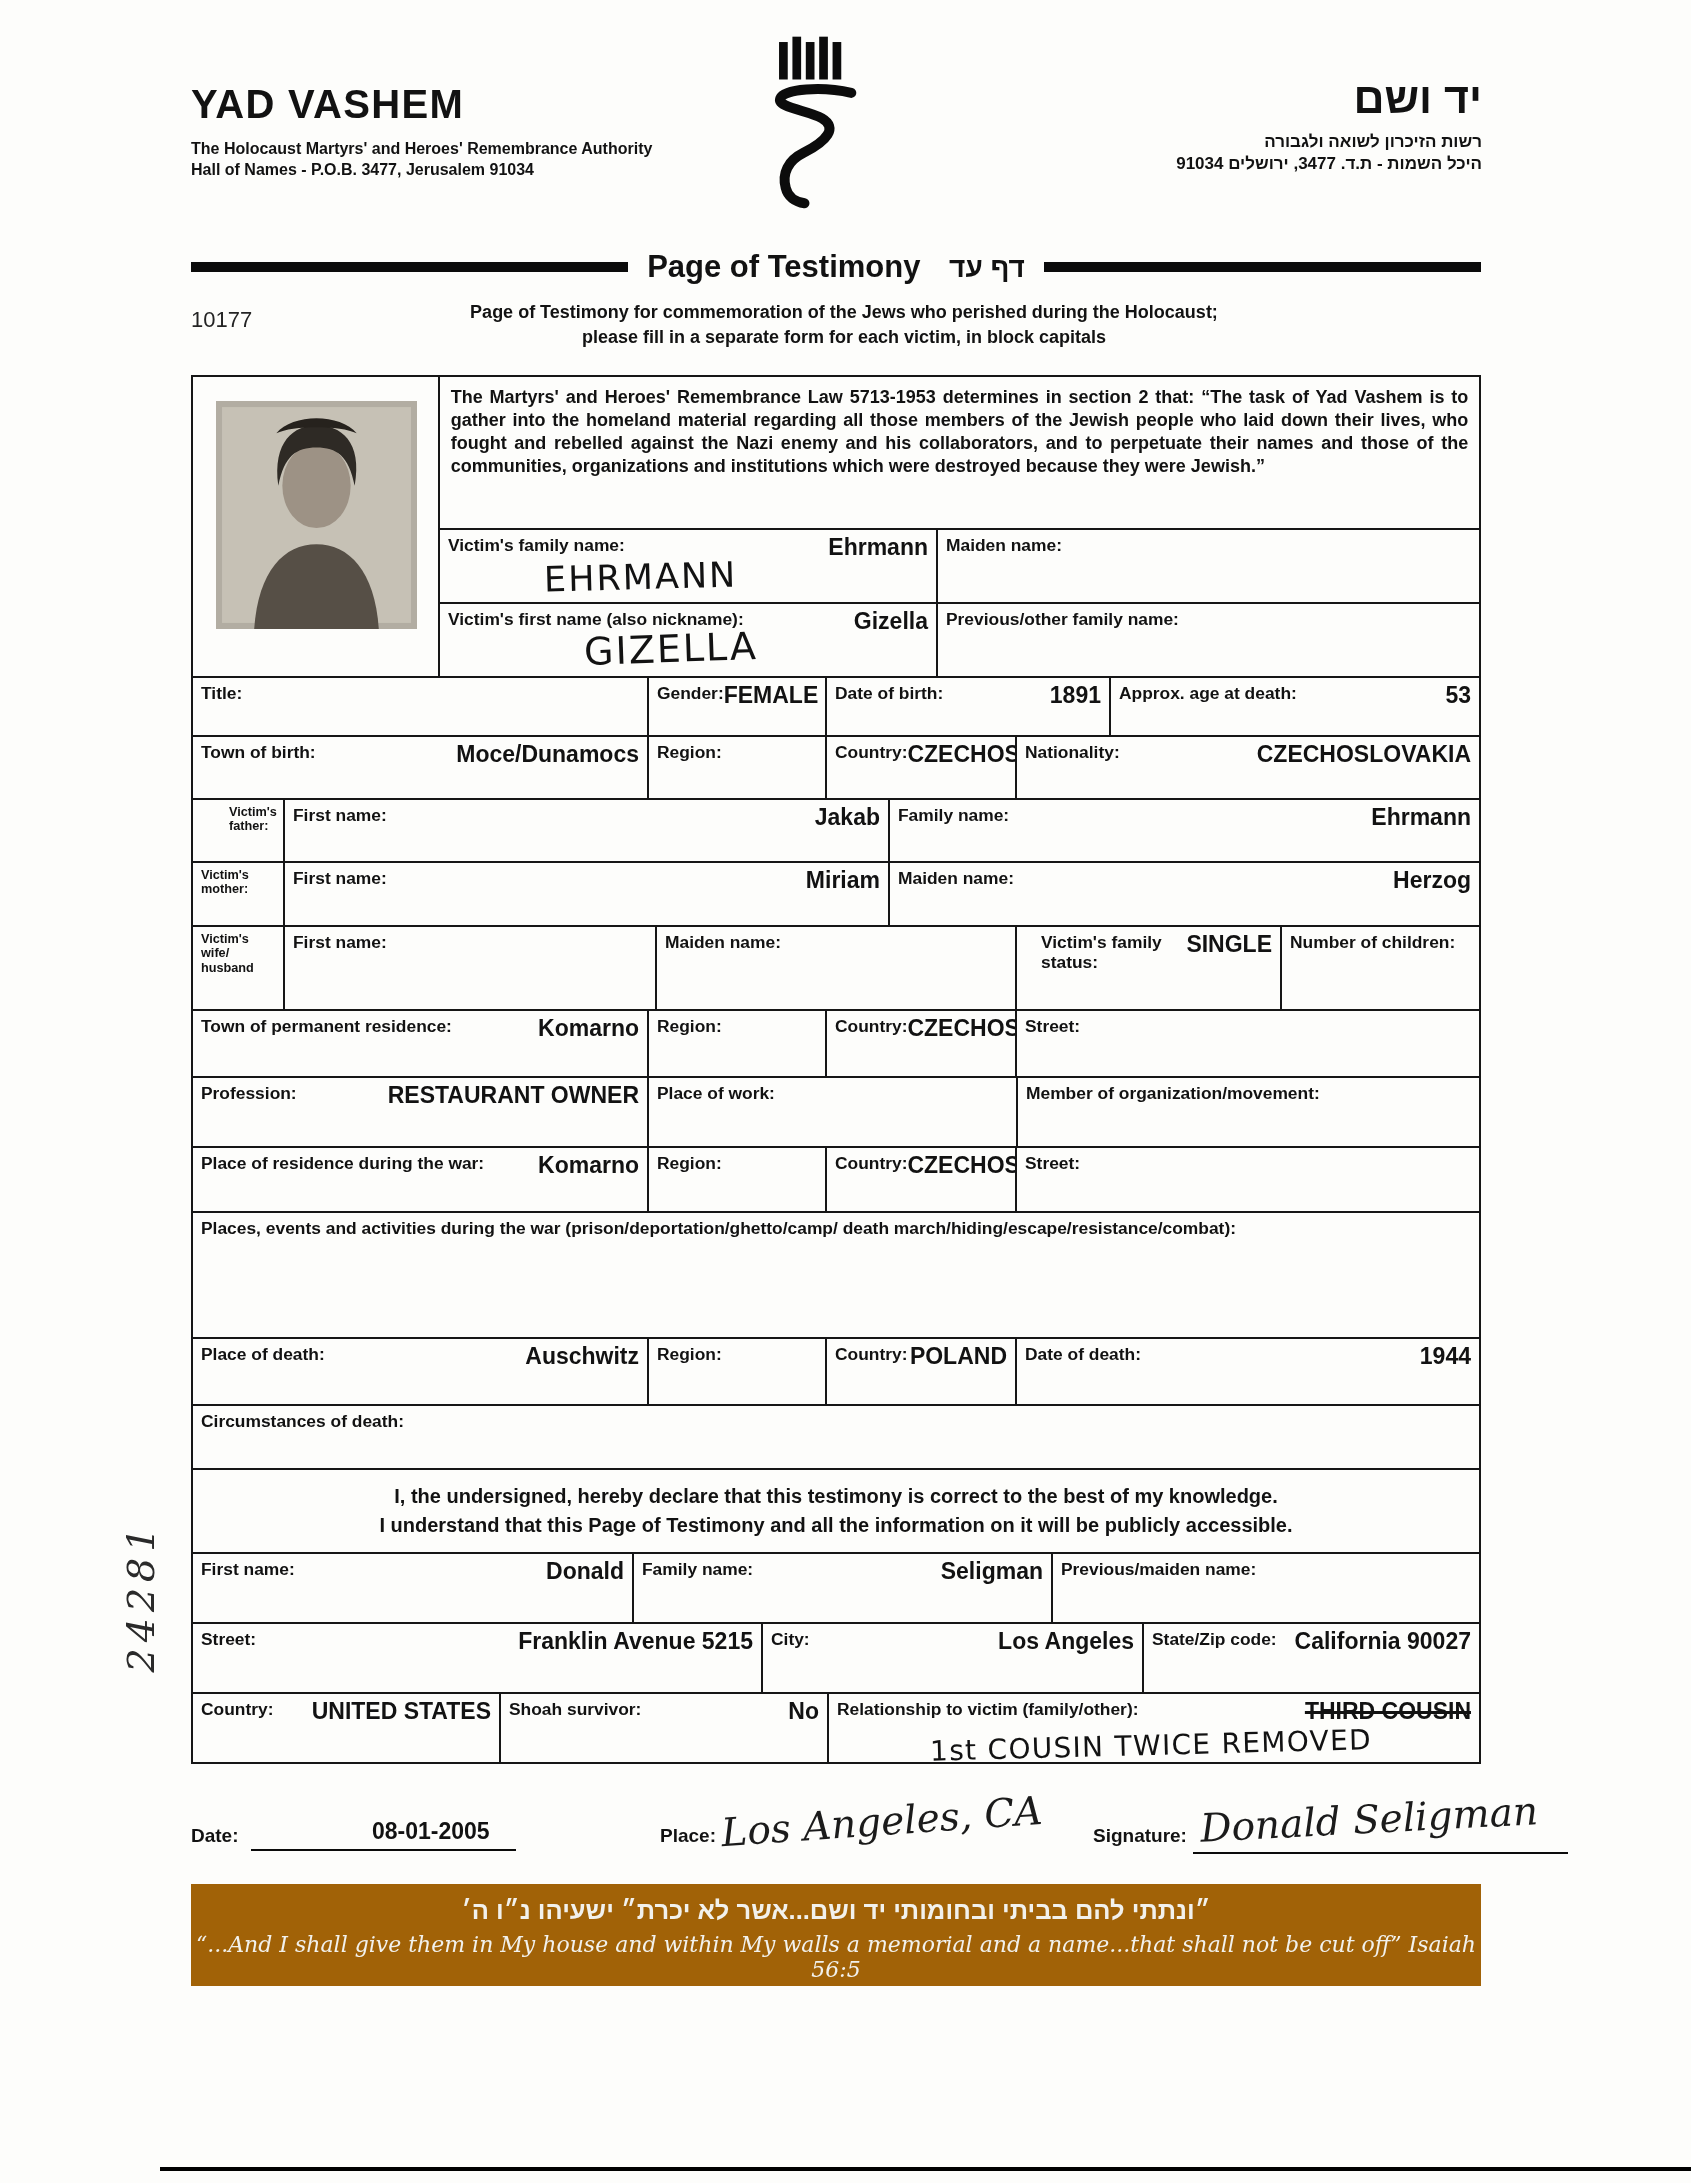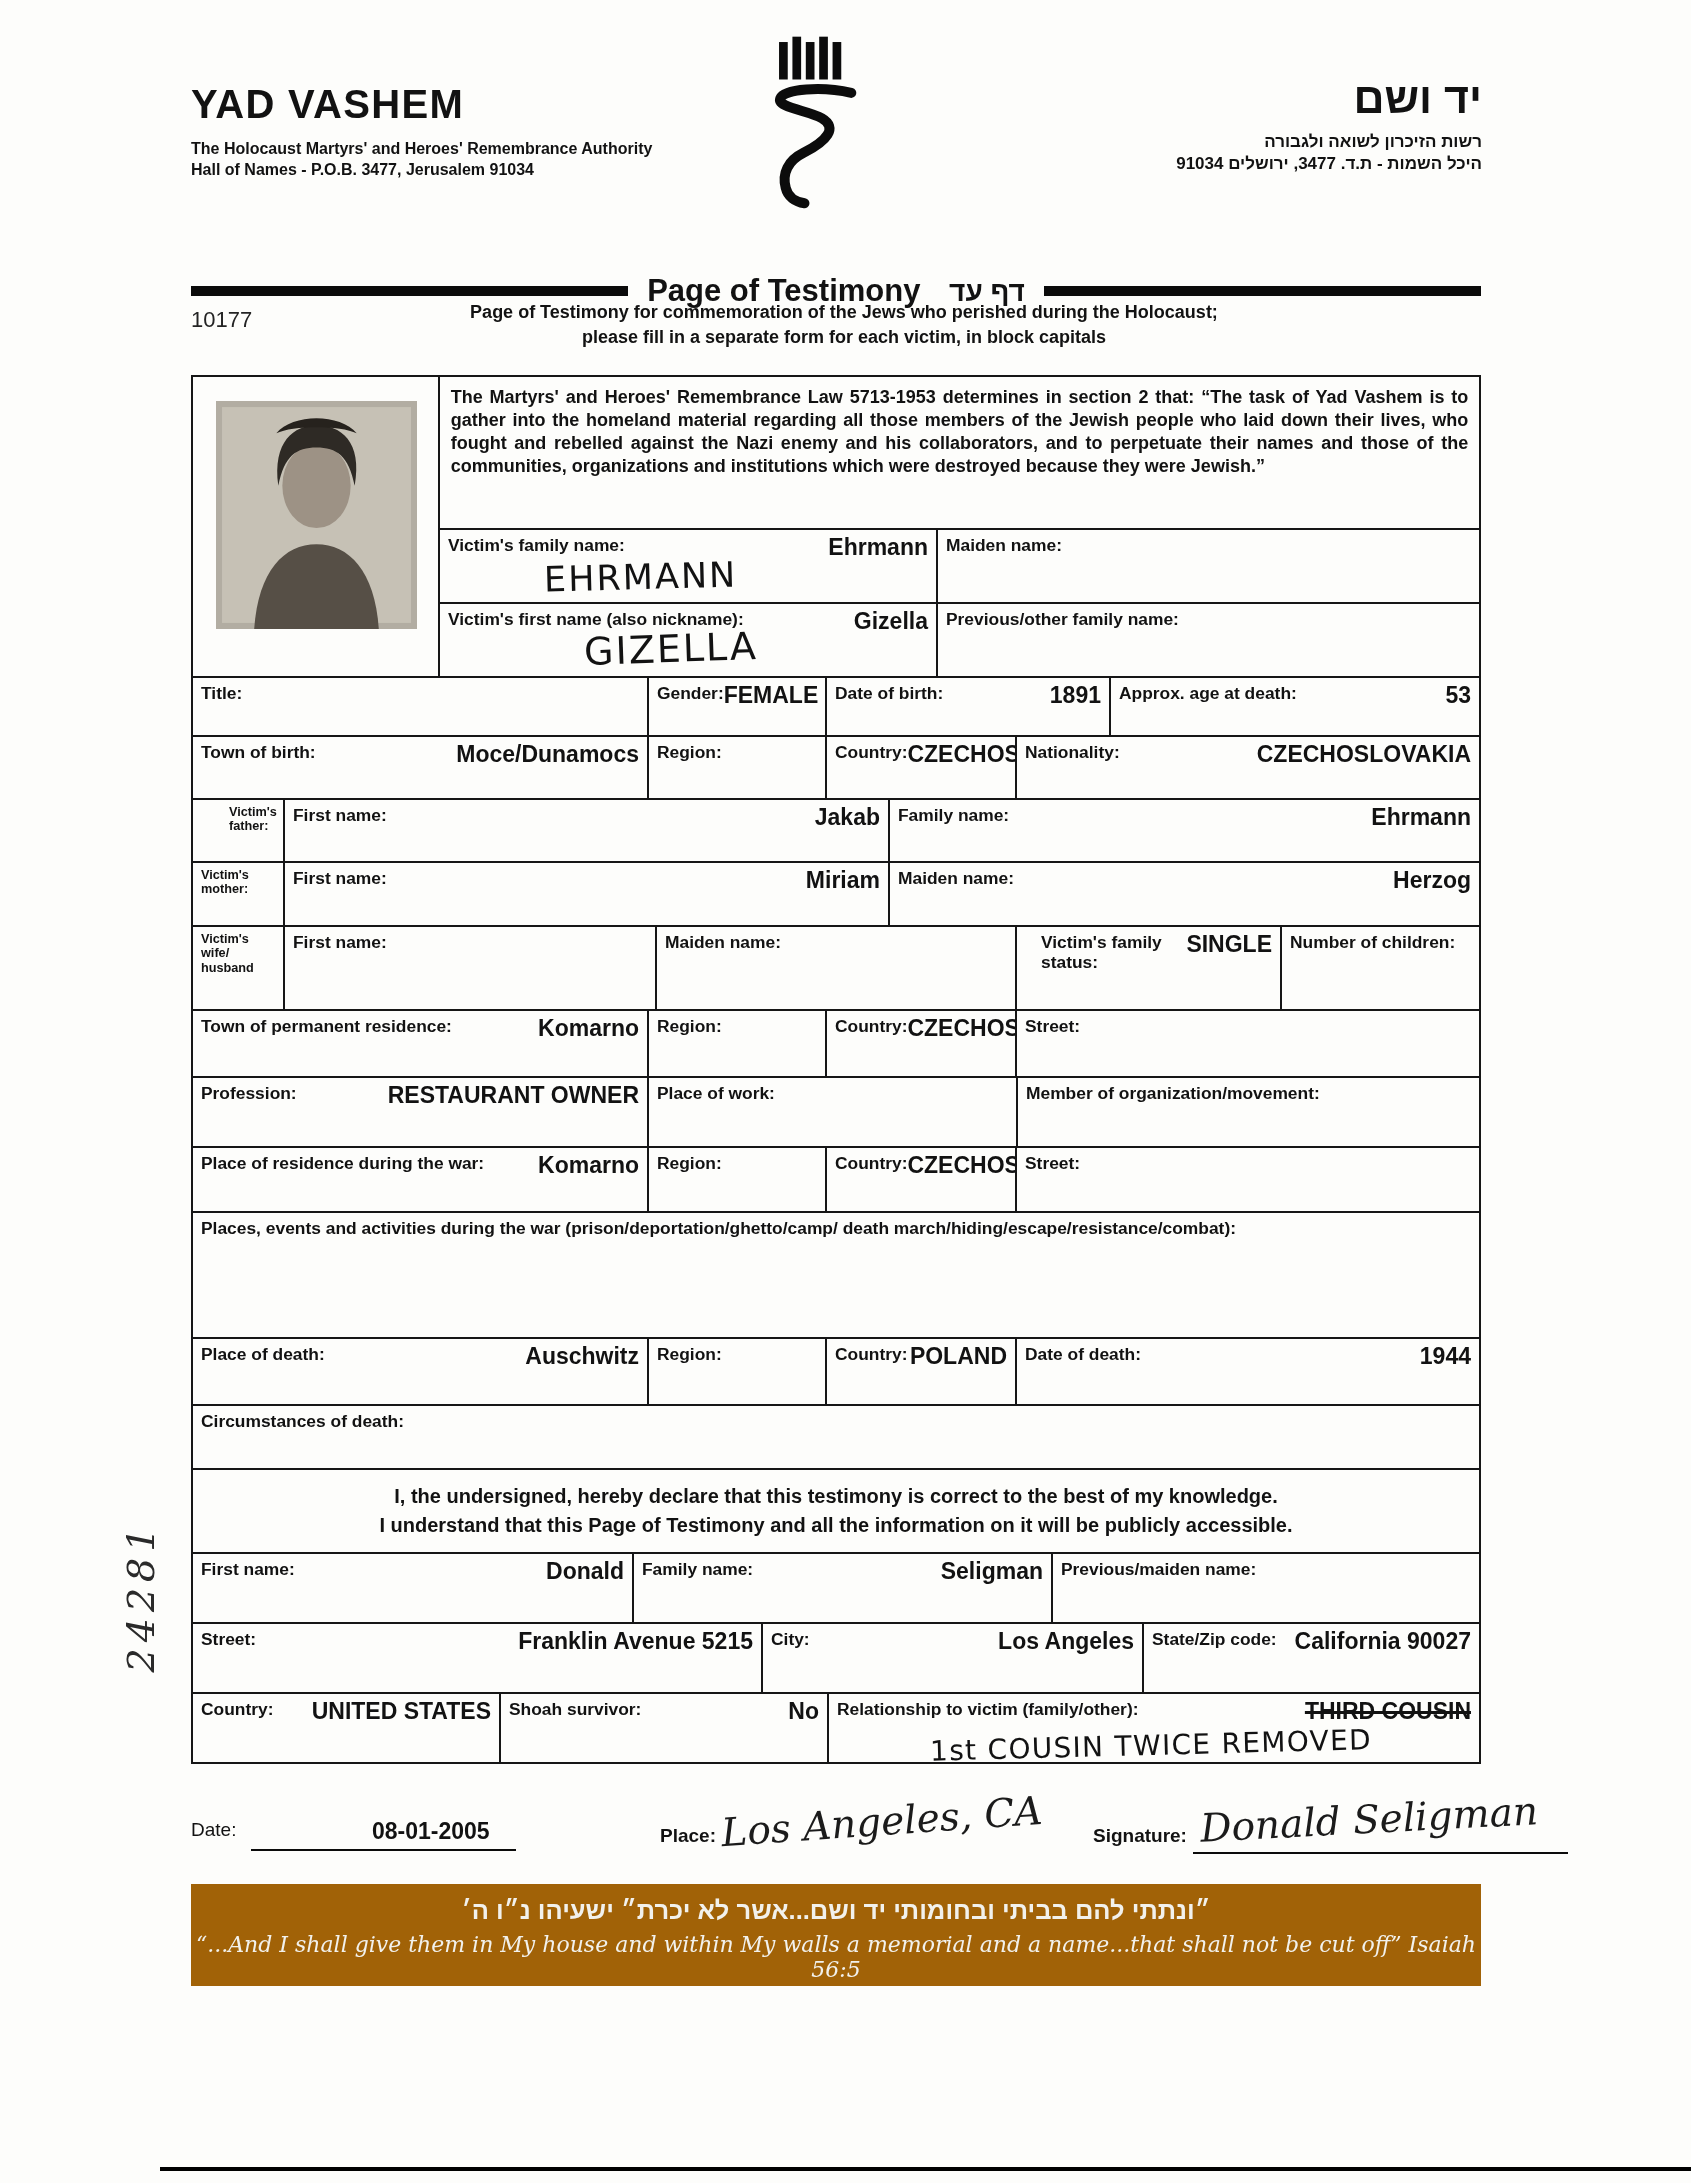--- a/index.html
+++ b/index.html
@@ -46,21 +46,21 @@
       <path d="M130,88 C86,78 30,82 24,96 C18,110 66,114 86,126 C110,140 94,160 58,178 C36,189 26,208 32,230 C35,243 46,251 60,253" fill="none" stroke="#0c0c0c" stroke-width="15" stroke-linecap="round"></path>
     </svg>
   </div>
 
   <div class="abs" style="right:210px;top:74px;text-align:right;">
     <div style="font-size:43px;font-weight:bold;">יד ושם</div>
     <div style="font-size:17px;font-weight:bold;margin-top:8px;line-height:22px;">רשות הזיכרון לשואה ולגבורה</div>
     <div style="font-size:17px;font-weight:bold;line-height:22px;">היכל השמות - ת.ד. 3477, ירושלים 91034</div>
   </div>
 
-  <div class="abs" style="left:191px;top:249px;width:1290px;display:flex;align-items:center;margin-top:24px;">
+  <div class="abs" style="left:191px;top:249px;width:1290px;display:flex;align-items:center;">
     <div class="rule" style="flex:1;height:10.7px;"></div>
     <div style="padding:0 19px;font-size:31px;font-weight:bold;white-space:nowrap;">
       <span>Page of Testimony</span>
       <span style="margin-left:20px;font-size:28px;">דף עד</span>
     </div>
     <div class="rule" style="flex:1;height:10.7px;"></div>
   </div>
 
   <div class="abs" style="left:191px;top:307px;font-size:22px;color:#242424;">10177</div>
 
@@ -323,21 +323,21 @@
       </div>
       <div class="fcell" style="flex:1;overflow:visible;">
         <span class="lbl">Relationship to victim (family/other):</span>
         <span class="val" style="text-decoration:line-through;text-decoration-thickness:2.7px;">THIRD COUSIN</span>
         <span class="hand abs" style="left:101px;bottom:0;font-size:28px;letter-spacing:1.3px;transform:rotate(-1.5deg);z-index:5;">1st COUSIN TWICE REMOVED</span>
       </div>
     </div>
   </div>
 
   <div class="abs" style="left:191px;top:1810px;width:1448px;height:67px;">
-    <span class="abs" style="left:0;top:9px;font-size:19px;font-weight:normal;text-align:right;">Date:</span>
+    <span class="abs" style="left:0;top:15px;font-size:19px;font-weight:bold;text-align:right;">Date:</span>
     <span class="abs val" style="left:181px;top:9.4px;">08-01-2005</span>
     <div class="abs rule" style="left:60px;top:39px;width:265px;height:2px;"></div>
 
     <span class="abs" style="left:469px;top:14.7px;font-size:19px;font-weight:bold;">Place:</span>
     <span class="abs script" style="left:530px;top:-10.7px;font-size:39px;transform:rotate(-4deg);color:#1b1b1b;">Los Angeles, CA</span>
 
     <span class="abs" style="left:902px;top:14.7px;font-size:19px;font-weight:bold;">Signature:</span>
     <span class="abs script" style="left:1009px;top:-13.4px;font-size:39px;transform:rotate(-3deg);color:#1b1b1b;">Donald Seligman</span>
     <div class="abs rule" style="left:1002px;top:42px;width:375px;height:2px;"></div>
   </div>

